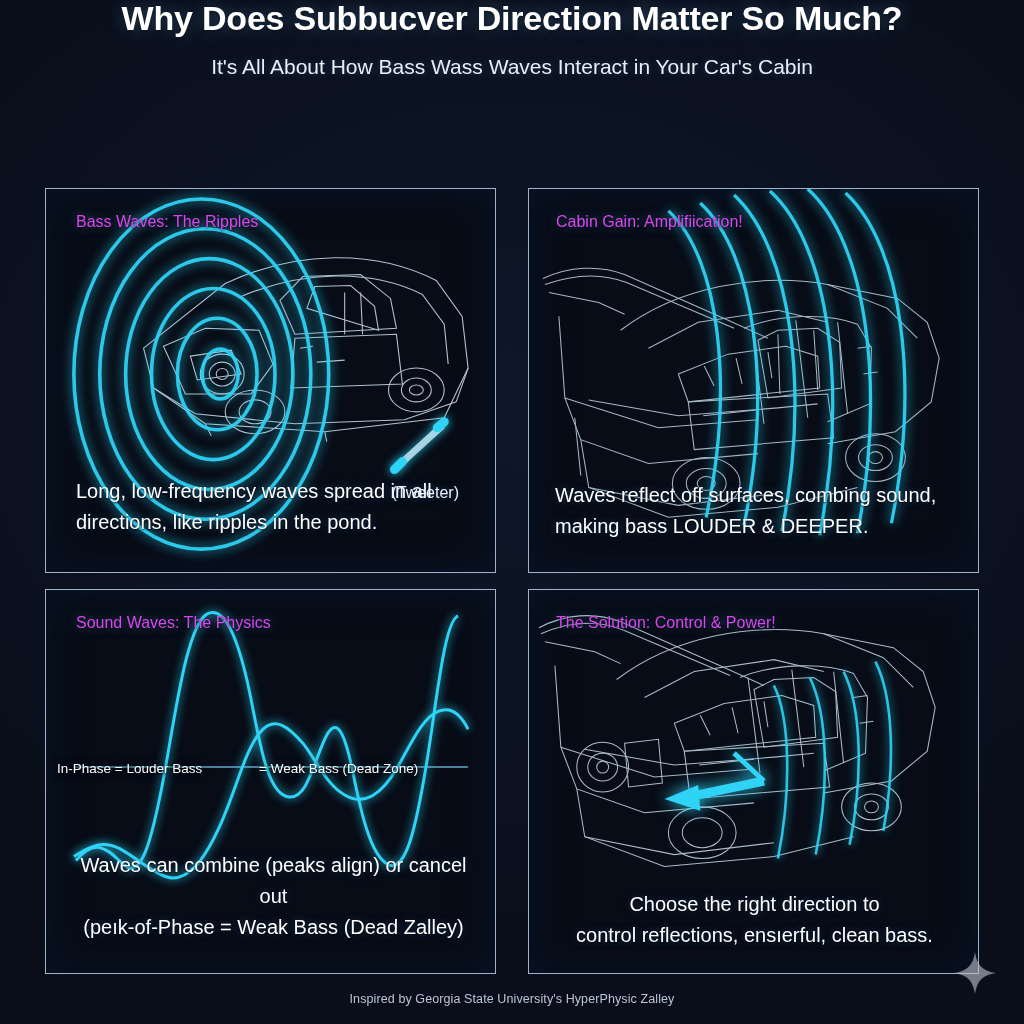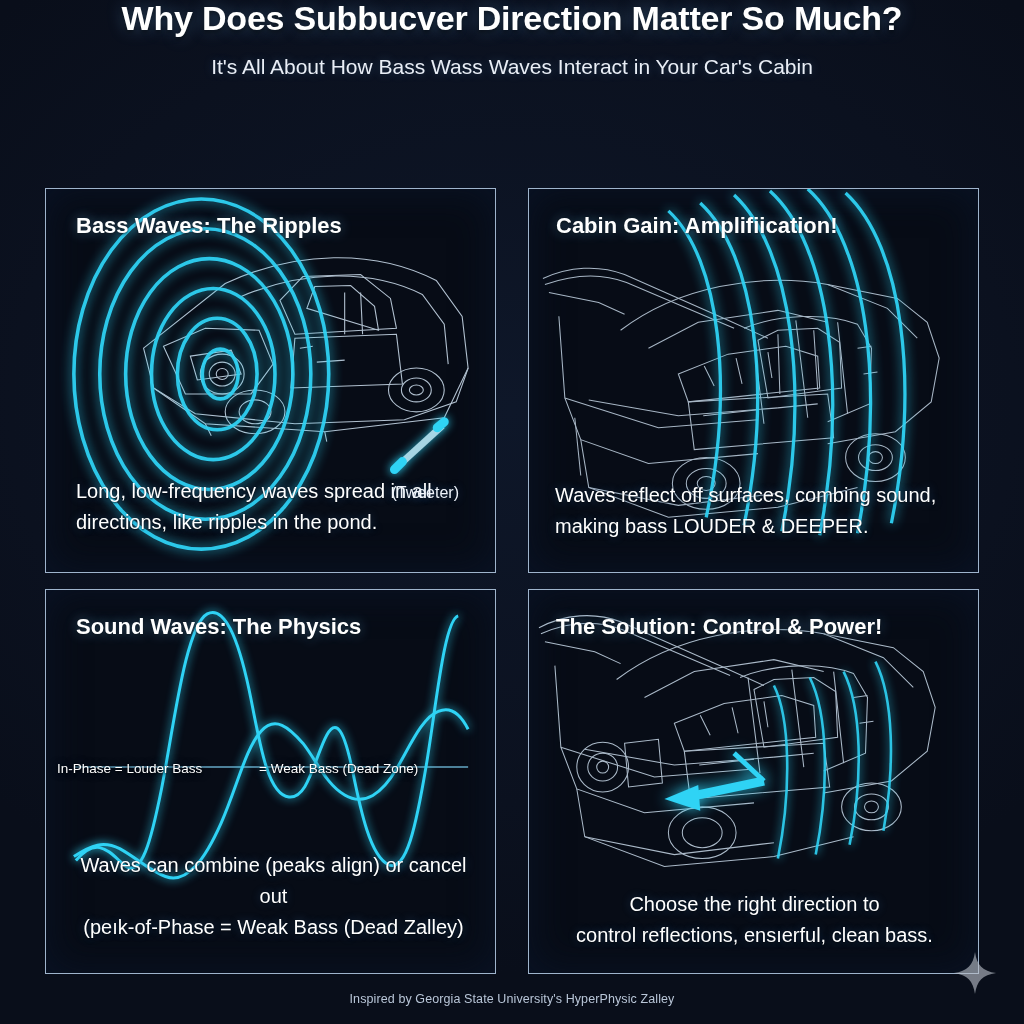--- a/index.html
+++ b/index.html
@@ -56,23 +56,23 @@
   .panel {
     position: relative;
     border: 1px solid #9fb4cc;
     background: #070c16;
     box-shadow: inset 0 0 40px rgba(10,20,40,0.9);
     overflow: hidden;
   }
   .panel-title {
     position: absolute;
     top: 24px;
-    color: #ffffff;
-    font-size: 22px;
-    font-weight: bold;
+    color: #d946ef;
+    font-size: 16px;
+    font-weight: normal;
     text-shadow: 0 0 12px rgba(120,200,255,0.45), 0 1px 3px rgba(0,0,0,0.9);
     z-index: 6;
     white-space: nowrap;
   }
   .p1 .panel-title, .p3 .panel-title { left: 30px; }
   .p2 .panel-title, .p4 .panel-title { left: 27px; }
 
   .caption {
     position: absolute;
     left: 0; right: 0;

